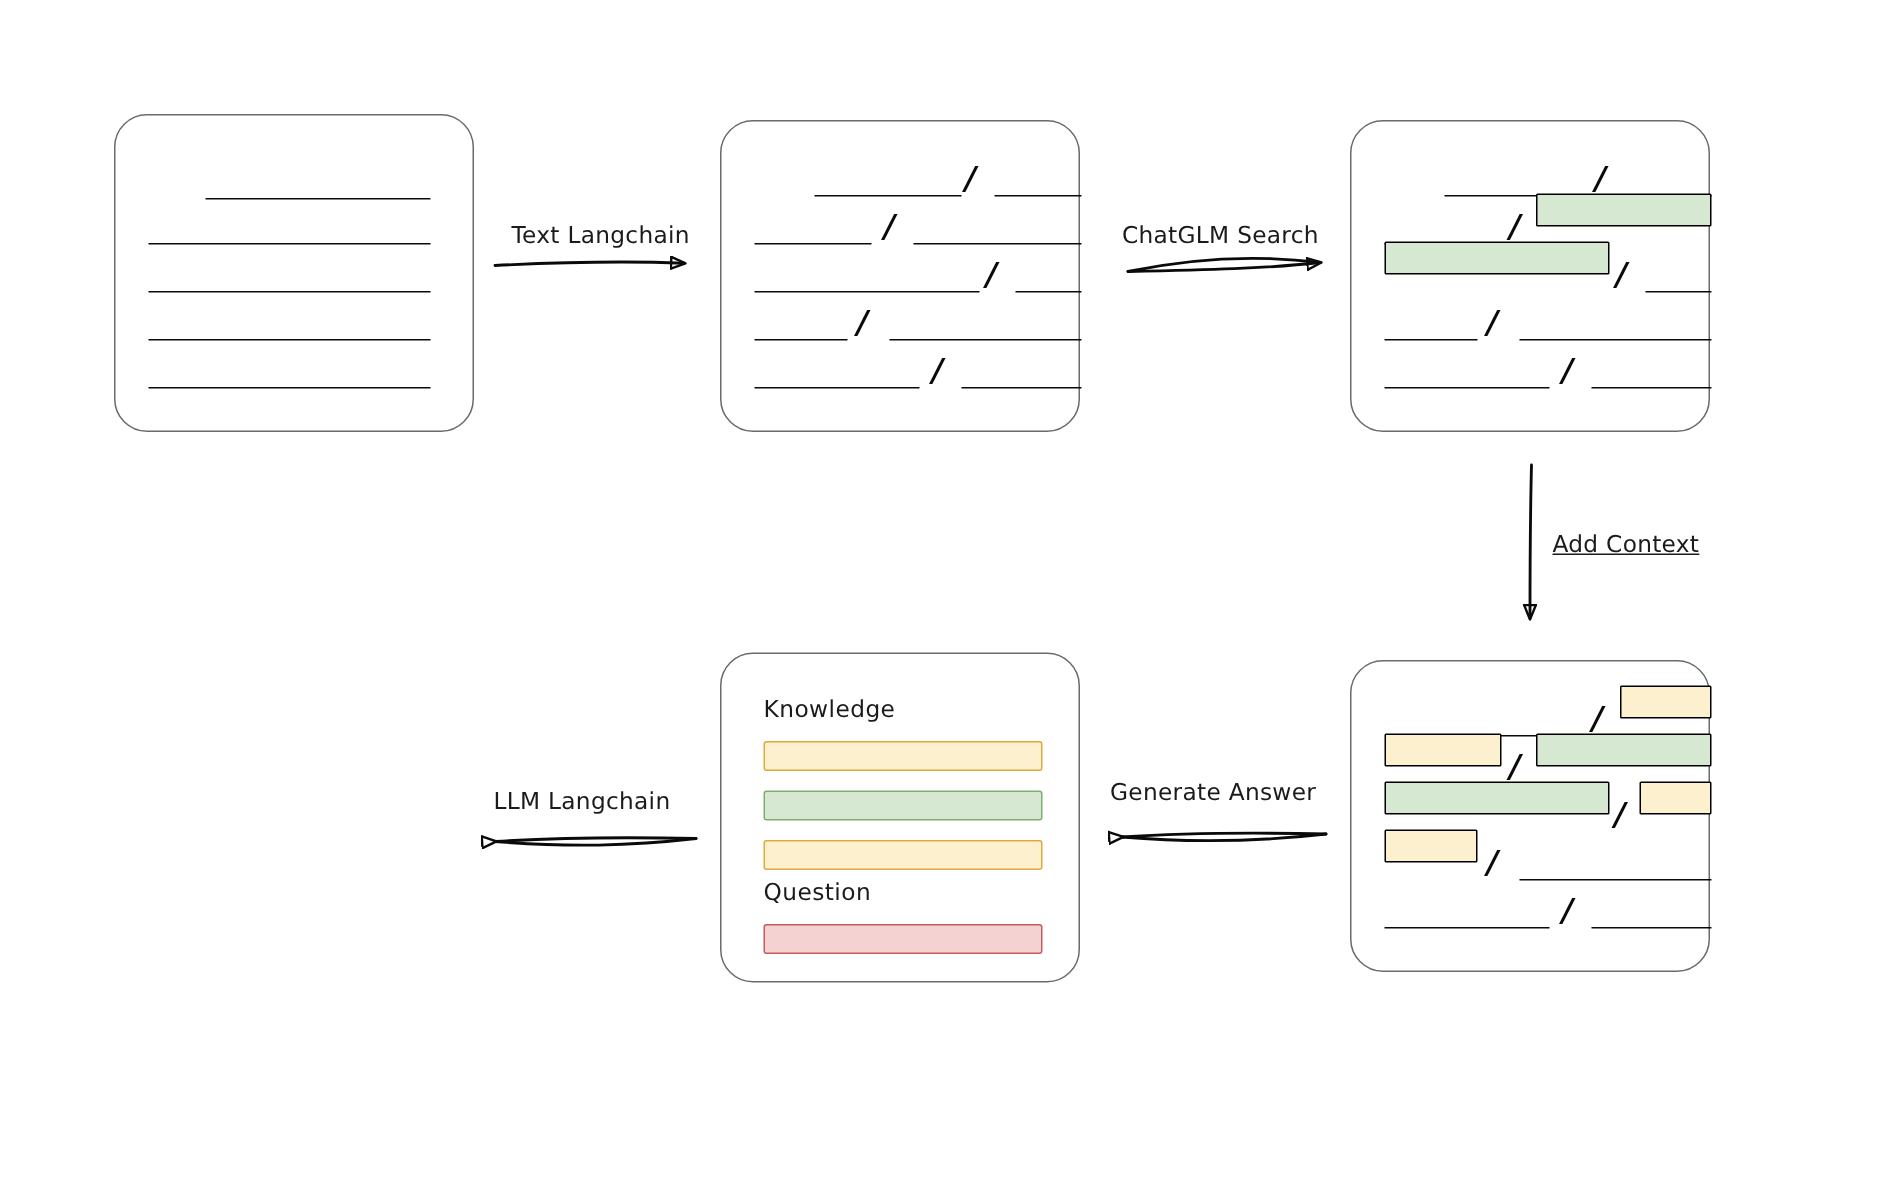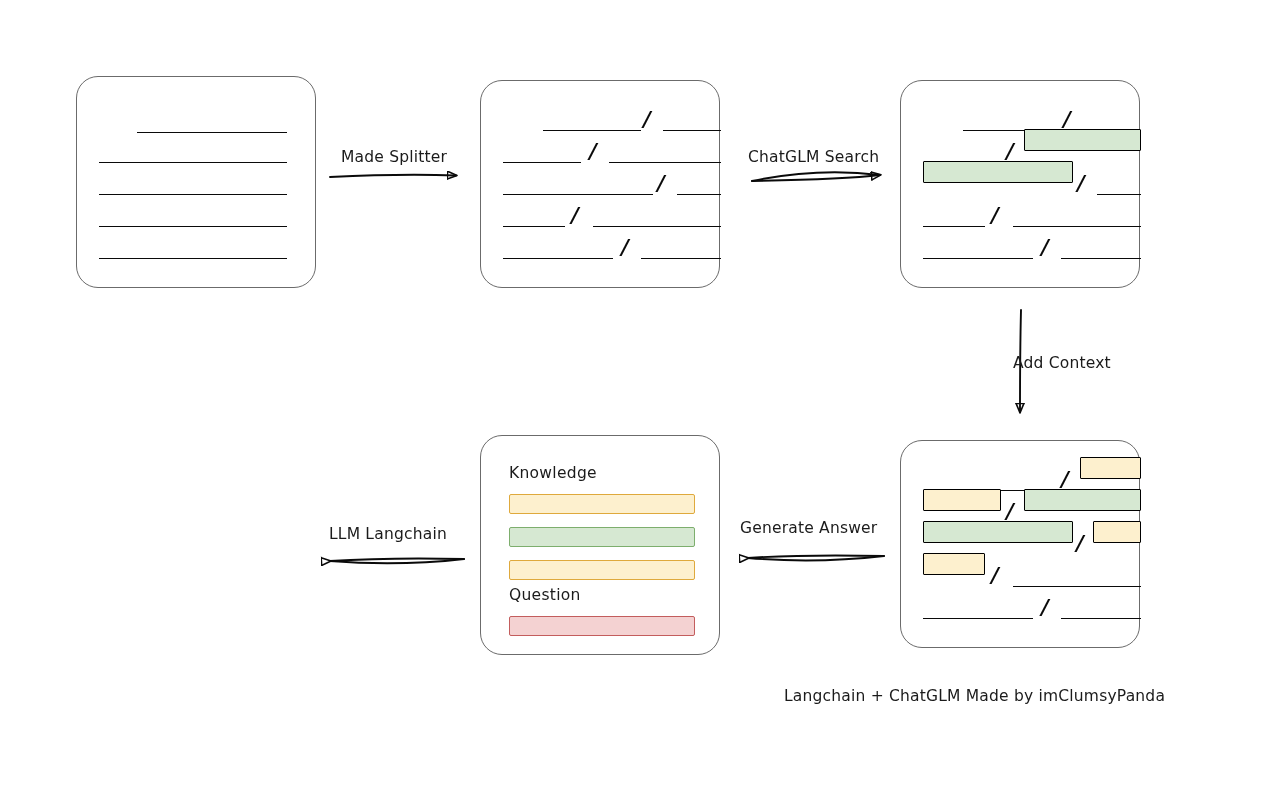--- a/index.html
+++ b/index.html
@@ -244,25 +244,24 @@
   <div class="doc-box" style="left:480px; top:435px; width:240px; height:220px;">
     <div class="box-title" style="left:28px; top:28px;">Knowledge</div>
     <span class="bar" style="left:28px; top:58px; width:186px; background:#fdf0ce; border-color:#dfa93c;"></span>
     <span class="bar" style="left:28px; top:91px; width:186px; background:#d6e8d2; border-color:#7dae6d;"></span>
     <span class="bar" style="left:28px; top:124px; width:186px; background:#fdf0ce; border-color:#dfa93c;"></span>
     <div class="box-title" style="left:28px; top:150px;">Question</div>
     <span class="bar" style="left:28px; top:180px; width:186px; background:#f4d2d2; border-color:#c35d5d;"></span>
   </div>
 
 
-  <div class="edge-label" style="left:341px; top:148px;">Made Splitter</div>
+  <div class="edge-label" style="left:341px; top:148px;">Text Langchain</div>
 
   <div class="edge-label" style="left:748px; top:148px;">ChatGLM Search</div>
 
-  <div class="edge-label" style="left:1013px; top:354px;">Add Context</div>
+  <div class="edge-label" style="left:1035px; top:354px;text-decoration:underline;">Add Context</div>
 
   <div class="edge-label" style="left:740px; top:519px;">Generate Answer</div>
 
   <div class="edge-label" style="left:329px; top:525px;">LLM Langchain</div>
 
-  <div class="footer-note" style="left:784px; top:687px;">Langchain + ChatGLM Made by imClumsyPanda</div>
 
 </div>
 
 </body></html>

